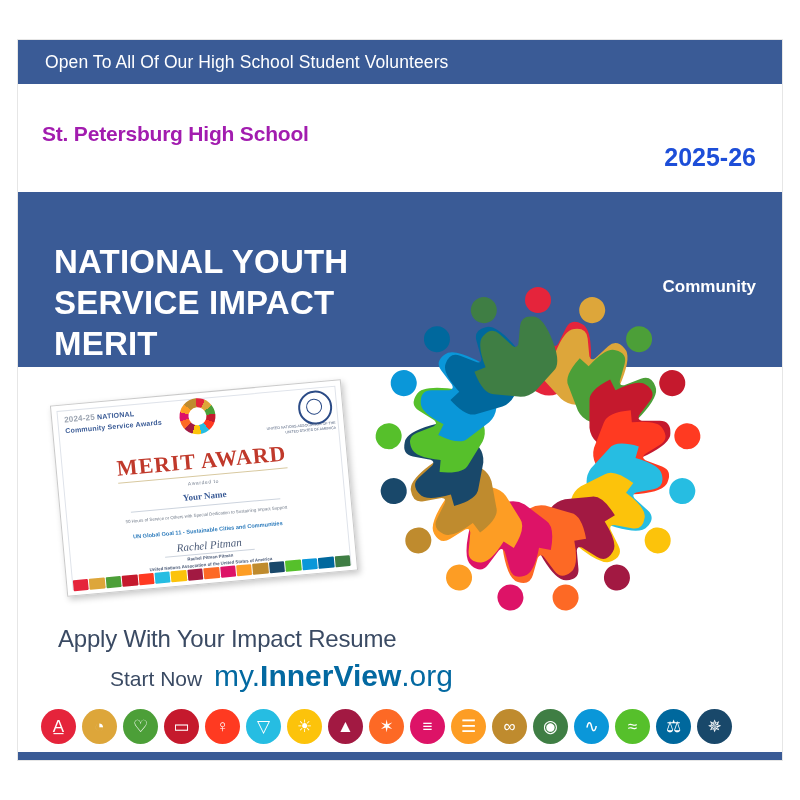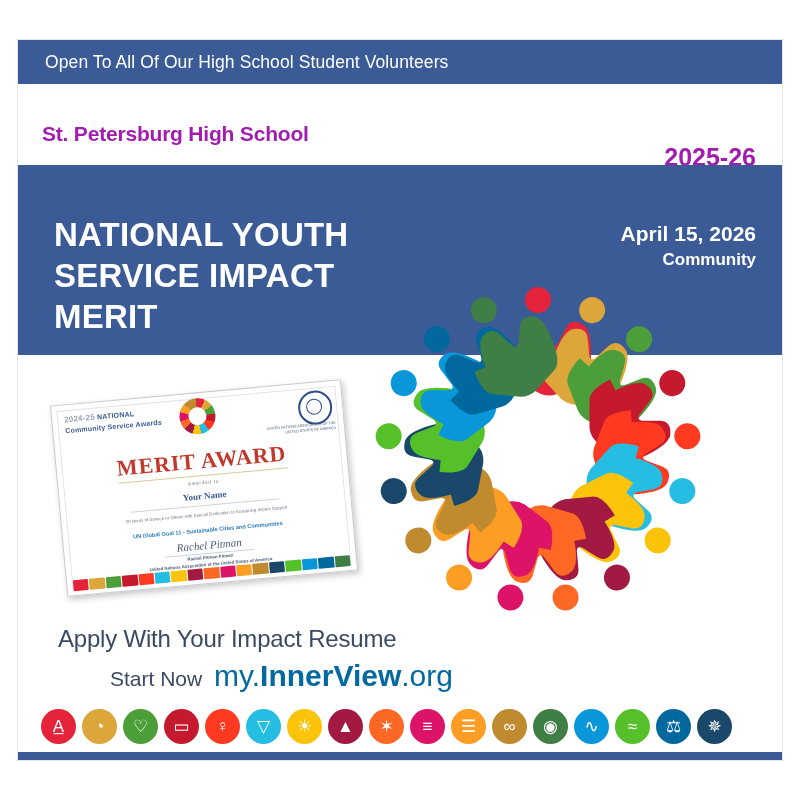--- a/index.html
+++ b/index.html
@@ -53,27 +53,27 @@
     margin-left: 24px;
     font-size: 21px;
     font-weight: bold;
     color: #a21caf;
     letter-spacing: -0.2px;
   }
   .school-year {
     margin-right: 26px;
     font-size: 25px;
     font-weight: bold;
-    color: #a21caf;
+    color: #1d4ed8;
     margin-top: 48px;
   }
   
   .title-band {
     position: absolute;
-    left: 0; top: 125px;
+    left: 0; top: 152px;
     width: 764px;
     height: 190px;
     background: #3a5b96;
     color: #ffffff;
   }
   .title-band .award-title {
     position: absolute;
     left: 36px;
     top: 50px;
     font-size: 33px;
@@ -373,21 +373,20 @@
     <span class="txt">Open To All Of Our High School Student Volunteers</span>
   </div>
 
   <div class="school-row">
     <span class="school-name">St. Petersburg High School</span>
     <span class="school-year">2025-26</span>
   </div>
 
   <div class="title-band">
     <div class="award-title" id="award-title"><span>NATIONAL YOUTH</span><br><span>SERVICE IMPACT</span><br><span>MERIT</span><br></div>
-    <div class="deadline-date">April 15, 2026</div>
     <div class="deadline-label">Community</div>
   </div>
 
   <div class="body-area">
 
     <div class="certificate">
       <div class="cert-inner"></div>
       <div class="cert-head-left">
         <span class="y">2024-25</span>
         <span>NATIONAL</span><br>

